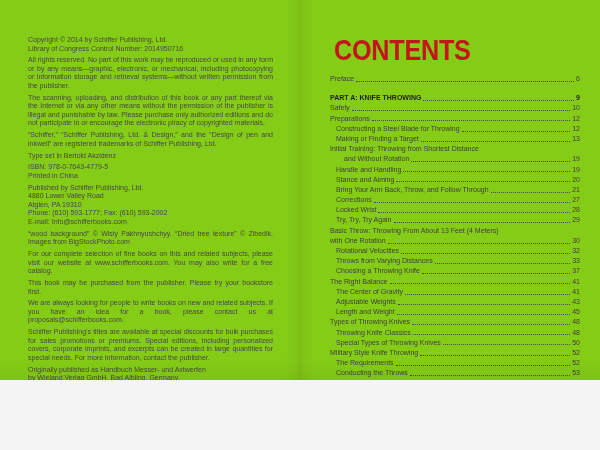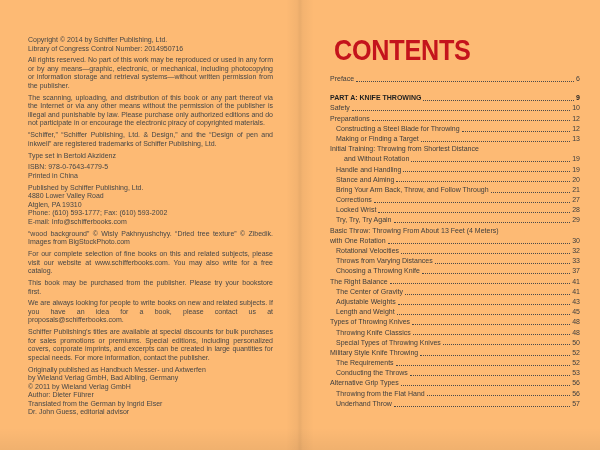--- a/index.html
+++ b/index.html
@@ -2,21 +2,21 @@
 <html><head>
 <meta charset="utf-8">
 <style>
   html,body{margin:0;padding:0;}
   body{
     width:600px;height:450px;overflow:hidden;
     background:#f4f4f4;
     font-family:"Liberation Sans", sans-serif;
   }
   .spread{
-    position:relative;width:600px;height:450px;background:#fdba74;overflow:hidden;
+    position:relative;width:600px;height:380px;background:#84cc16;overflow:hidden;
   }
   
   .gutter{
     position:absolute;left:286px;top:0;width:28px;height:100%;
     background:linear-gradient(to right, rgba(0,0,0,0) 0%, rgba(0,0,0,0.04) 40%, rgba(0,0,0,0.08) 50%, rgba(0,0,0,0.04) 60%, rgba(0,0,0,0) 100%);
     pointer-events:none;
   }
   .bottom-shade{
     position:absolute;left:0;bottom:0;width:100%;height:22px;
     background:linear-gradient(to bottom, rgba(0,0,0,0) 0%, rgba(0,0,0,0.05) 100%);

